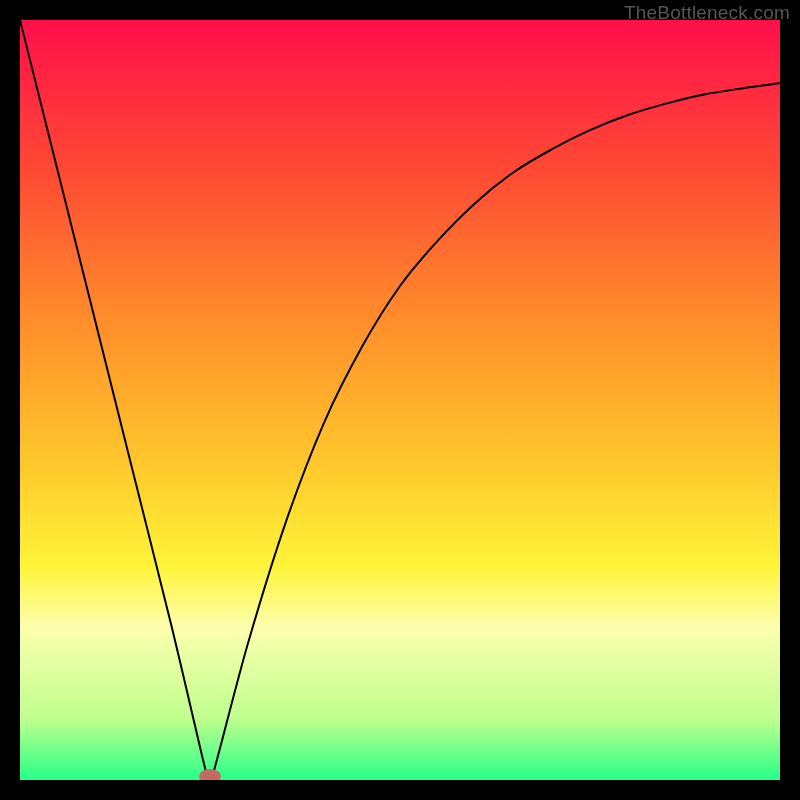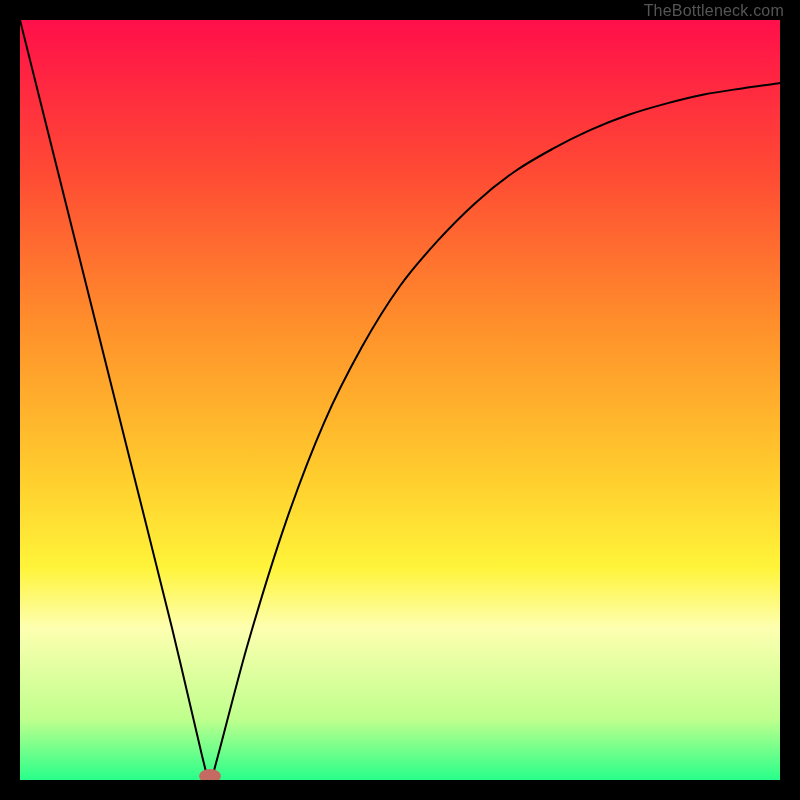--- a/index.html
+++ b/index.html
@@ -12,22 +12,22 @@
     font-family: Arial, Helvetica, sans-serif;
   }
   .wrap {
     position: relative;
     width: 800px;
     height: 800px;
   }
   .attribution {
     position: absolute;
     top: 2px;
-    right: 16px;
-    font-size: 16px;
+    right: 10px;
+    font-size: 19px;
     font-weight: 400;
     color: #555;
     letter-spacing: 0.2px;
     z-index: 4;
   }
   svg {
     position: absolute;
     top: 0;
     left: 0;
   }

